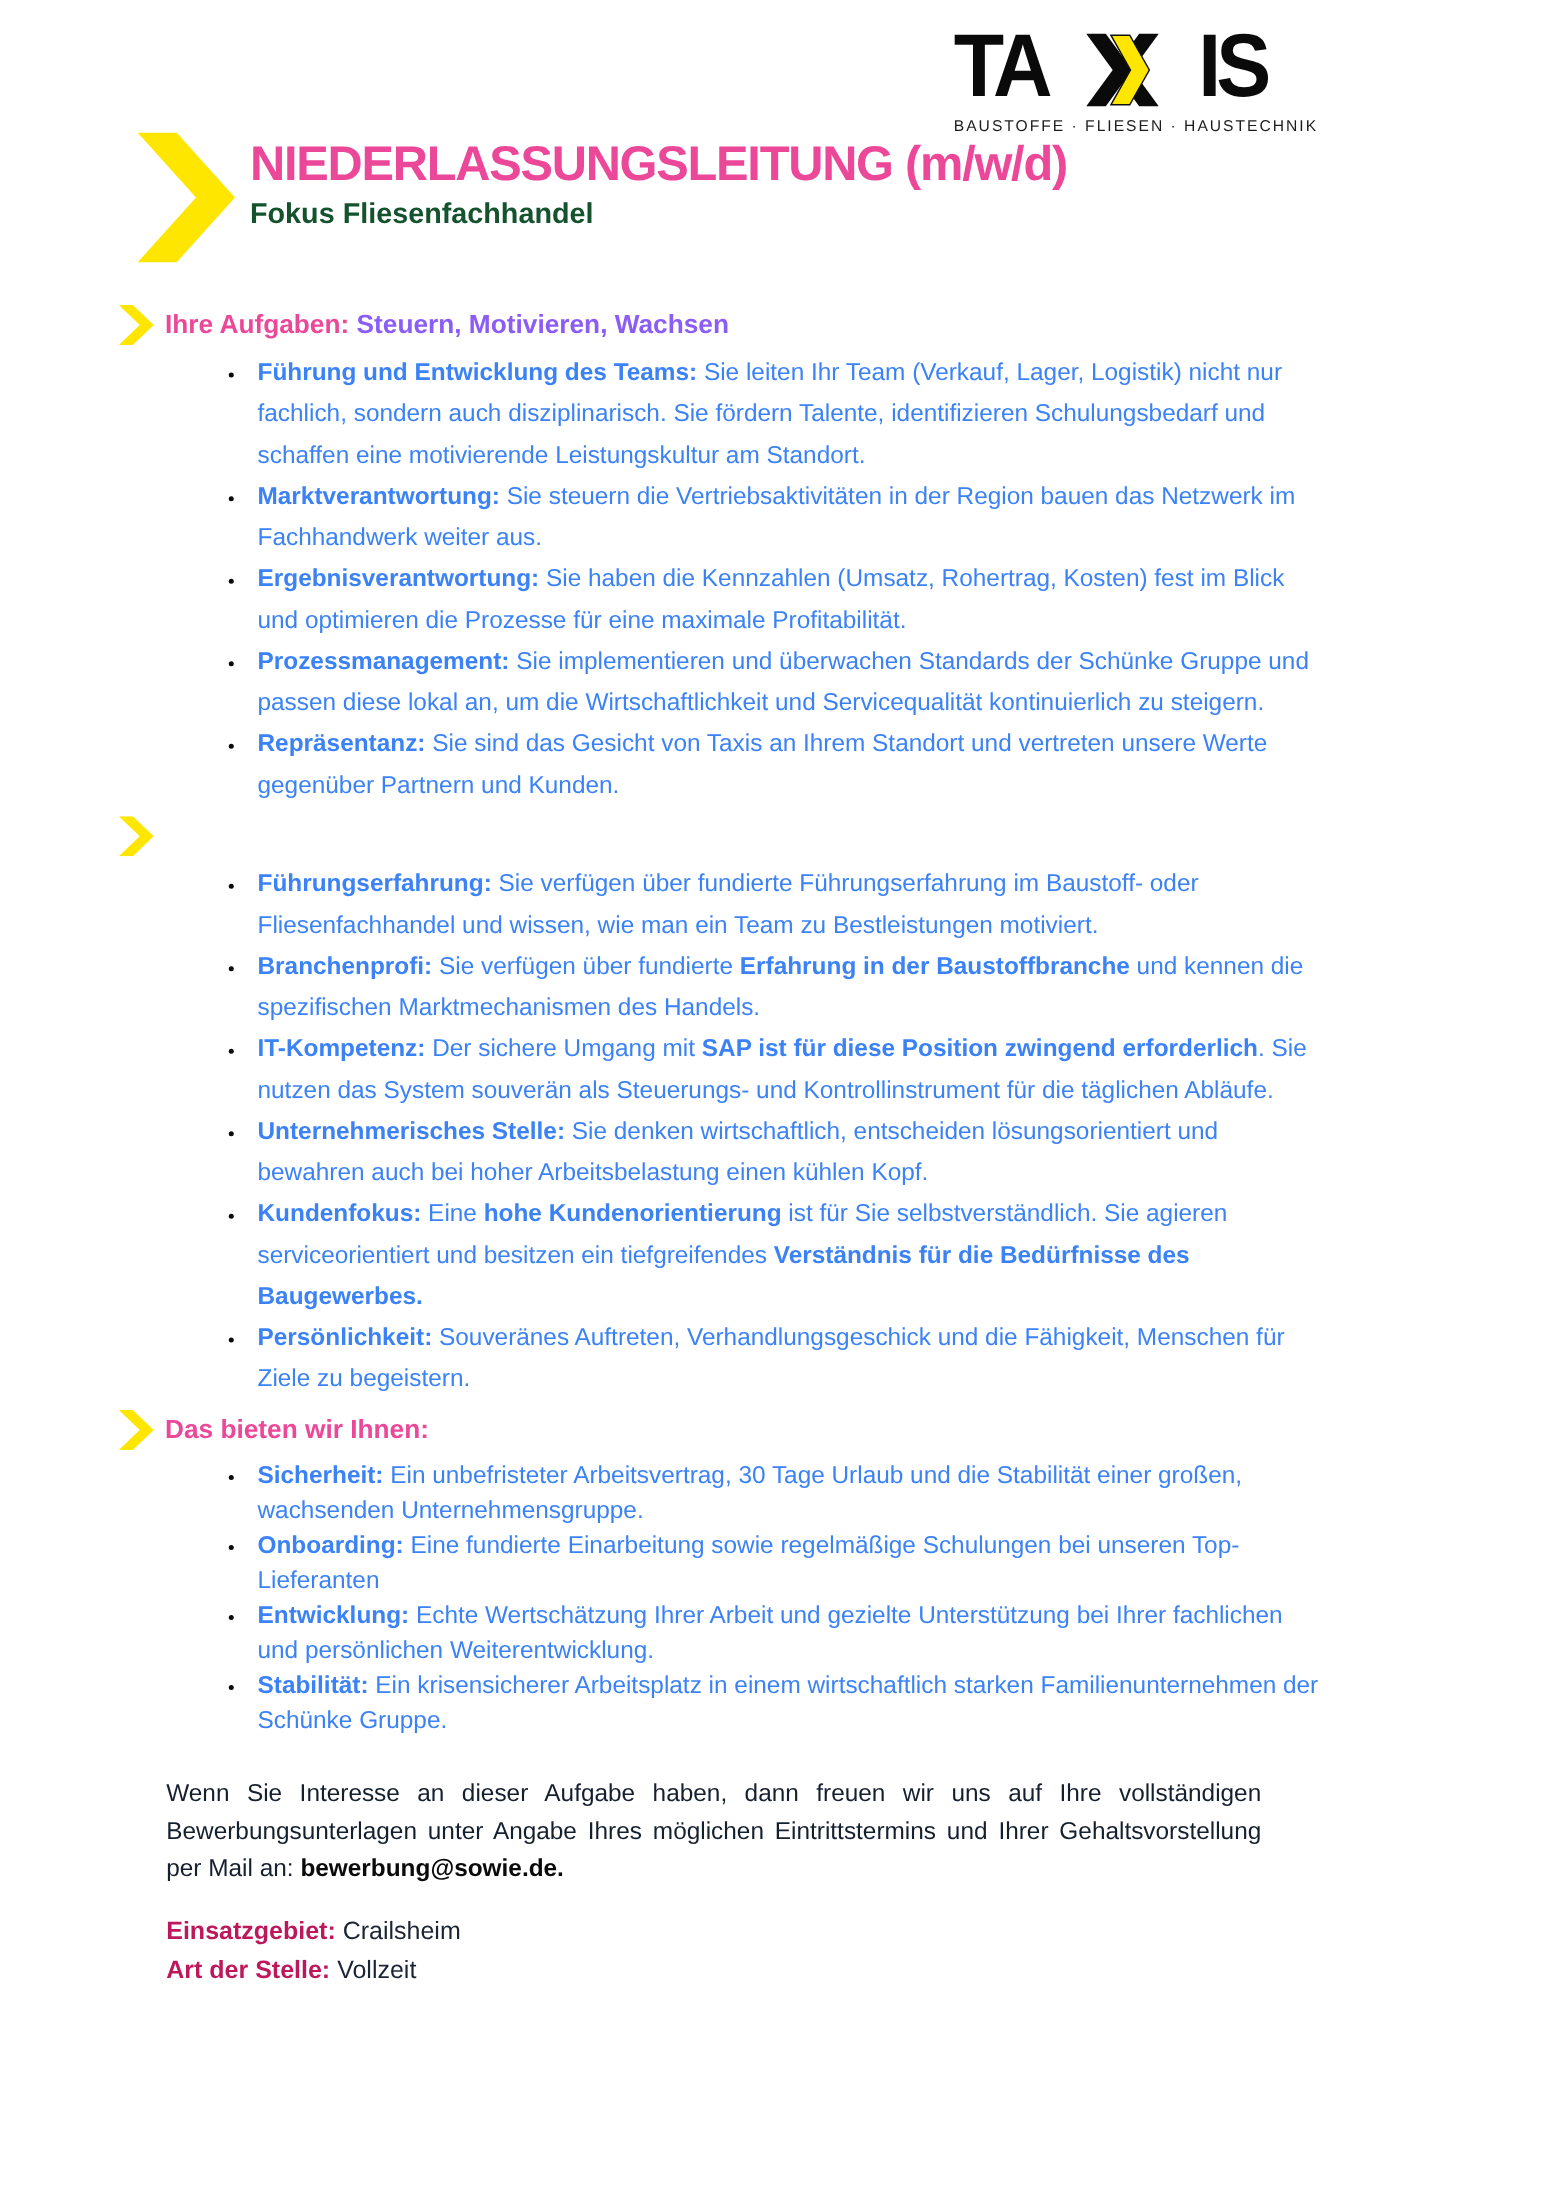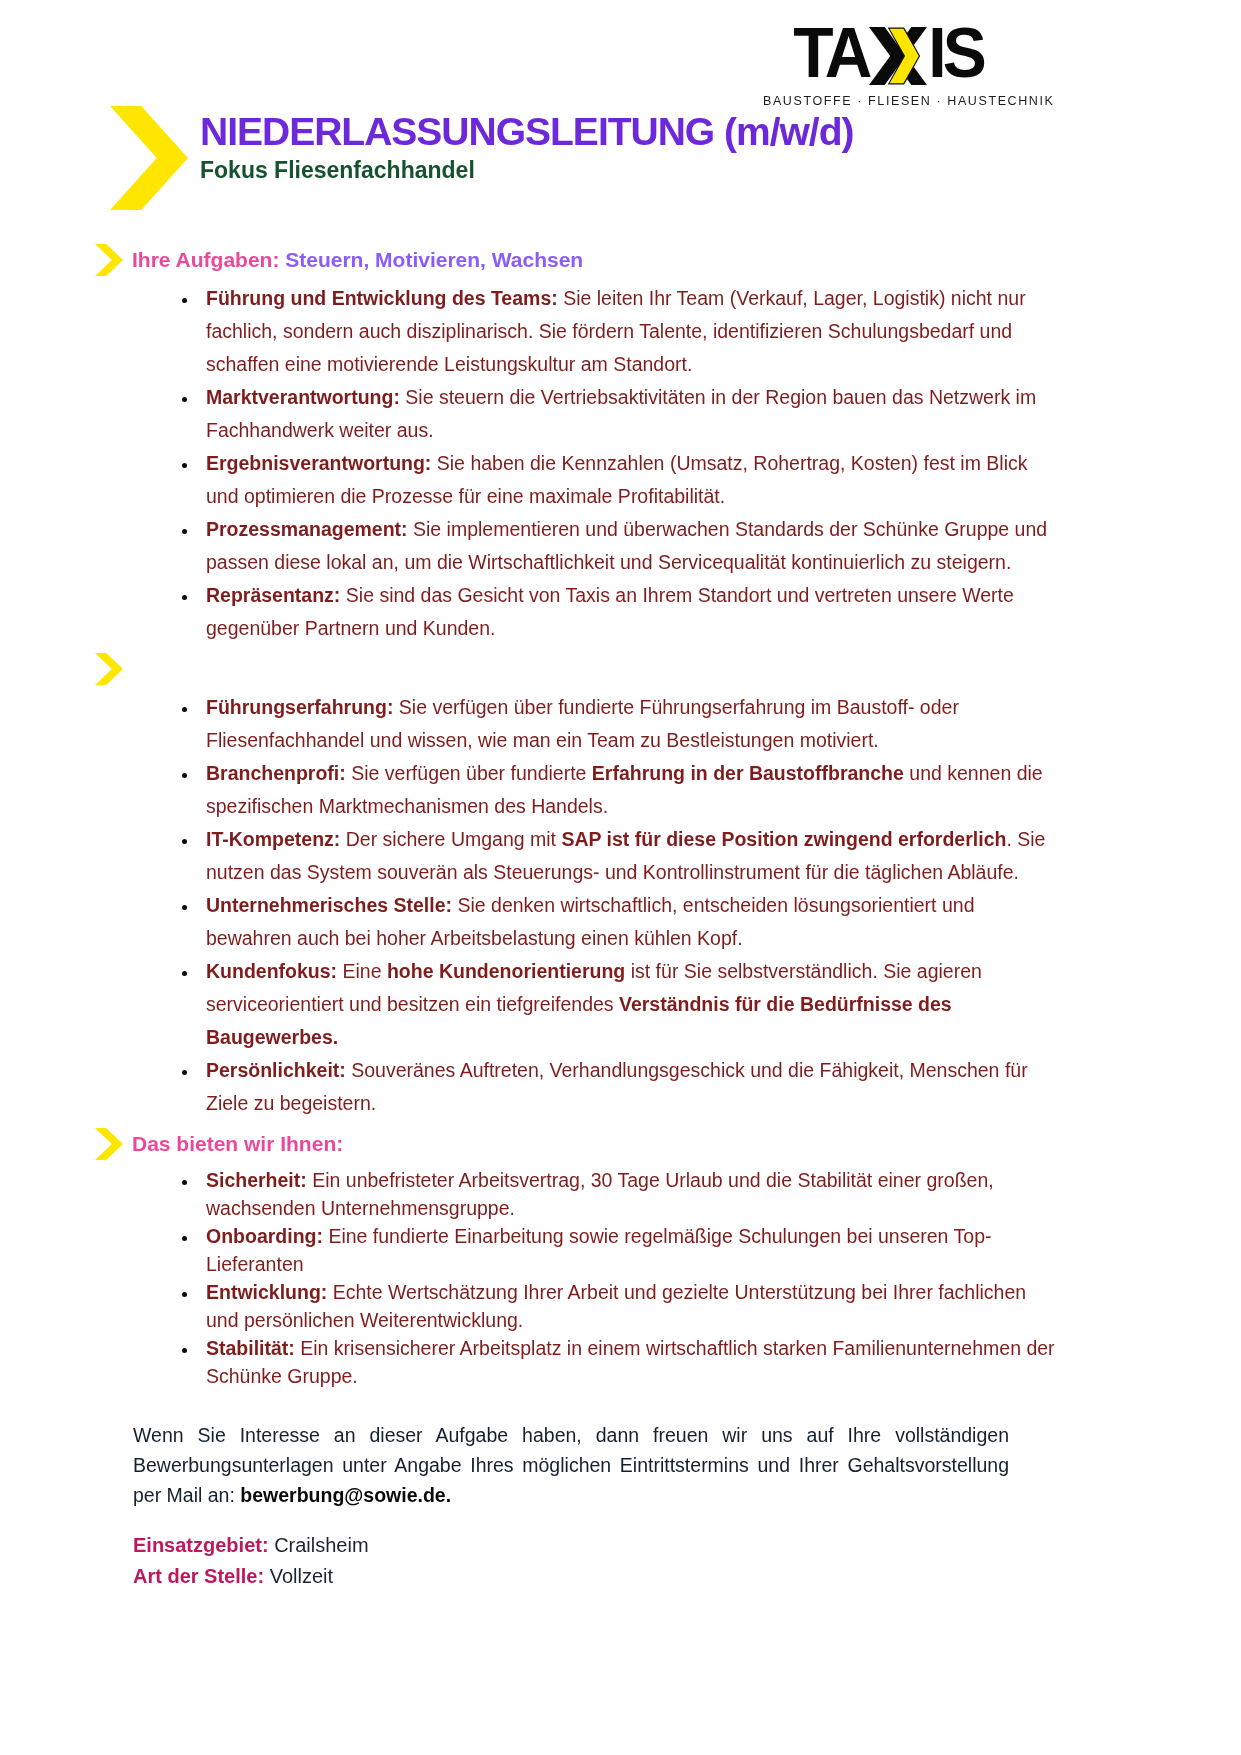--- a/index.html
+++ b/index.html
@@ -4,41 +4,41 @@
 <style>
   html,body{margin:0;padding:0;background:#ffffff;}
   body{
     width:1241px;min-height:1755px;position:relative;
     font-family:"Liberation Sans", sans-serif;
     color:#0a0a0a;
     -webkit-font-smoothing:antialiased;
   }
   
   .logo{position:absolute;top:16px;right:228px;width:250px;text-align:center;}
-  .logo-word{display:flex;align-items:flex-end;justify-content:center;height:72px;}
+  .logo-word{display:flex;align-items:flex-end;justify-content:space-between;height:72px;}
   .logo-letters{font-weight:bold;font-size:66px;line-height:66px;letter-spacing:-4px;color:#0a0a0a;transform:scaleY(1.08);transform-origin:bottom;}
   .logo-x{width:58px;height:60px;margin:0 1px 2px 1px;}
   .logo-tagline{margin-top:6px;font-size:12.5px;letter-spacing:1.6px;color:#1c1c1c;white-space:nowrap;}
   
   .title-row{display:flex;align-items:flex-start;padding-left:110px;margin-top:106px;}
   .title-chev{width:78px;height:104px;flex:0 0 auto;margin-right:12px;}
   .title-text{padding-top:4px;}
-  .page-title{margin:0;font-size:39px;line-height:44px;font-weight:bold;letter-spacing:-1px;color:#6d28d9;}
+  .page-title{margin:0;font-size:39px;line-height:44px;font-weight:bold;letter-spacing:-1px;color:#ec4899;}
   .page-subtitle{margin:2px 0 0 0;font-size:23px;line-height:28px;font-weight:bold;color:#14532d;}
   
   #sections{margin-top:34px;}
   .sec{margin-top:2px;}
   .sec-head{display:flex;align-items:center;margin-left:95px;}
   .chev{width:28px;height:32px;flex:0 0 auto;margin-right:9px;}
   .sec-head h2{margin:0;font-size:21px;line-height:26px;font-weight:bold;}
   .h-lead{color:#ec4899;text-align:center;}
   .h-rest{color:#8b5cf6;}
   ul.bullets{margin:6px 0 8px 0;padding-left:198px;list-style:disc outside;}
   ul.bullets li{
-    font-size:19.5px;line-height:33px;color:#7f1d1d;
+    font-size:19.5px;line-height:33px;color:#3b82f6;
     padding-left:8px;padding-right:186px;margin:0;
   }
   ul.bullets li::marker{color:#0a0a0a;font-size:15px;}
   ul.bullets.tight li{line-height:28px;}
   ul.bullets b{font-weight:bold;}
   
   .closing{
     margin:30px 0 0 133px;width:876px;
     font-size:19.5px;line-height:30px;color:#15202f;
     text-align:justify;

